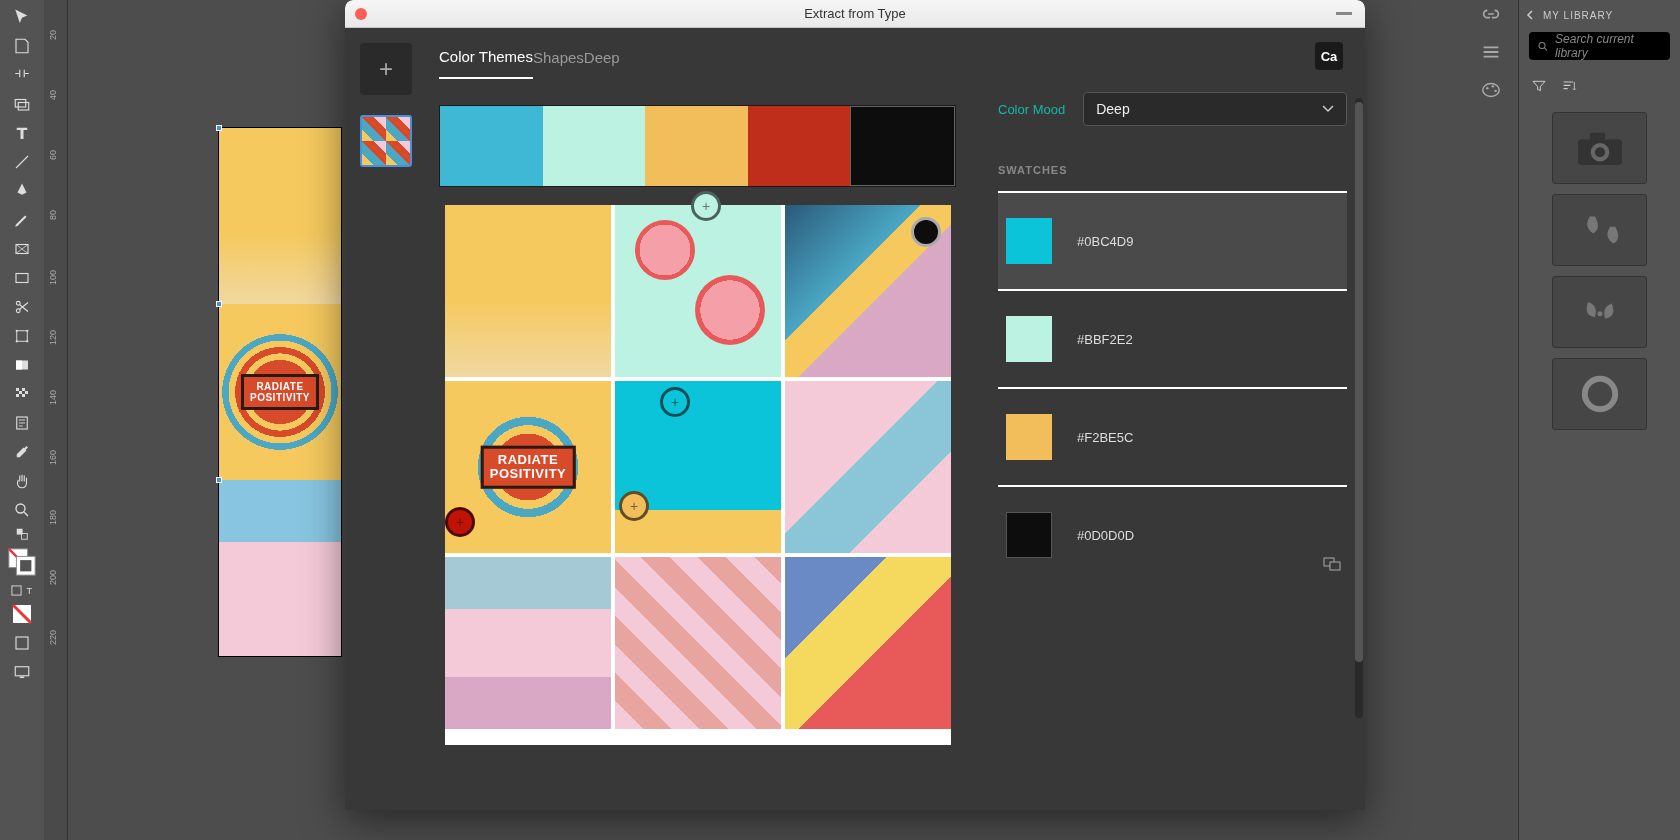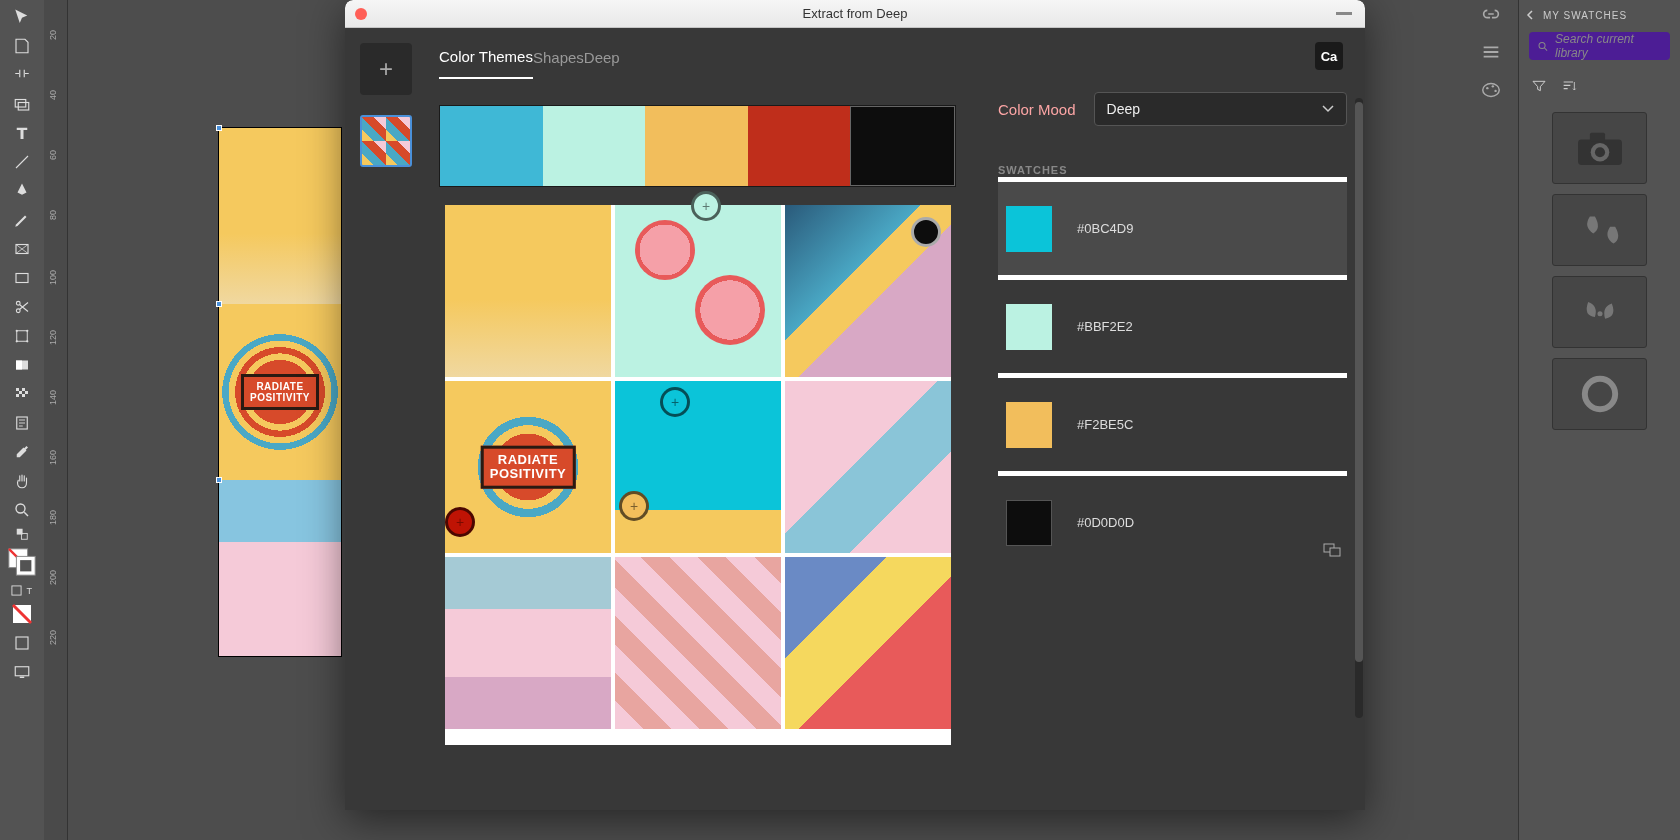--- a/index.html
+++ b/index.html
@@ -42,40 +42,40 @@
 .c4{left:0;top:176px;background:radial-gradient(circle at 50% 50%,#d74a2a 0%,#d74a2a 28%,#f5c95e 28%,#f5c95e 35%,#4aa8c5 35%,#4aa8c5 42%,#f5c95e 42%)}
 .c5{left:170px;top:176px;background:linear-gradient(180deg,#0bc4d9 0%,#0bc4d9 75%,#f5c95e 75%)}
 .c6{left:340px;top:176px;background:linear-gradient(135deg,#f5cad8 0%,#f5cad8 45%,#8ac5d8 45%,#8ac5d8 70%,#f5cad8 70%)}
 .c7{left:0;top:352px;background:linear-gradient(180deg,#a5cad5 0%,#a5cad5 30%,#f5cad8 30%,#f5cad8 70%,#d8a8c5 70%)}
 .c8{left:170px;top:352px;background:repeating-linear-gradient(45deg,#f5cad8 0,#f5cad8 20px,#e8a5a0 20px,#e8a5a0 40px)}
 .c9{left:340px;top:352px;background:linear-gradient(135deg,#6a8ac5 0%,#6a8ac5 30%,#f5d85e 30%,#f5d85e 55%,#e85a5a 55%)}
 .picker{position:absolute;width:30px;height:30px;border-radius:50%;border:3px solid rgba(0,0,0,.6);display:flex;align-items:center;justify-content:center;font-size:14px;color:rgba(0,0,0,.5)}
 .dlg-right{flex:1;padding:22px 18px;position:relative;background:#383838}
 .top-right-btn{position:absolute;right:22px;top:14px;width:28px;height:28px;background:#1a1a1a;border-radius:4px;color:#fff;font-size:13px;display:flex;align-items:center;justify-content:center;font-weight:600}
 .mood-row{display:flex;align-items:center;gap:18px;margin-top:42px;margin-bottom:38px}
-.mood-label{font-size:15px;color:#fca5a5}
+.mood-label{font-size:13px;color:#14b8a6}
 .mood-select{flex:1;height:34px;background:#2a2a2a;border:1px solid #555;border-radius:4px;display:flex;align-items:center;justify-content:space-between;padding:0 12px;font-size:14px;color:#eee;cursor:pointer}
-.swatches-head{font-size:11px;letter-spacing:1px;color:#888;margin-bottom:1px;font-weight:600}
-.swatch-row{display:flex;align-items:center;gap:25px;height:98px;padding:0 8px;border-top:5px solid #ffffff;position:relative}
+.swatches-head{font-size:11px;letter-spacing:1px;color:#888;margin-bottom:15px;font-weight:600}
+.swatch-row{display:flex;align-items:center;gap:25px;height:98px;padding:0 8px;border-top:2px solid #ffffff;position:relative}
 .swatch-row.sel{background:#4a4a4a}
 .sw-box{width:46px;height:46px}
 .sw-hex{font-size:13px;color:#ddd}
 .sw-ic{position:absolute;right:6px;bottom:12px;width:18px;height:14px}
 .bottom-row{position:absolute;bottom:22px;right:24px;display:flex;gap:18px}
 .btn{height:38px;padding:0 24px;border-radius:19px;font-size:14px;display:flex;align-items:center;cursor:pointer}
 .btn-close{border:1px solid #888;color:#ddd}
 .btn-save{background:#1473e6;color:#fff;font-weight:500}
 .scroll-track{position:absolute;right:2px;top:70px;width:8px;height:620px;background:#2a2a2a;border-radius:4px}
 .scroll-thumb{width:8px;height:560px;background:#555;border-radius:4px;margin-top:4px}
 .rp-icons{position:absolute;right:22px;top:0;width:32px;display:flex;flex-direction:column;gap:18px;padding-top:4px}
 .rp-icons svg{width:22px;height:20px;fill:#aaa}
 .lib-panel{position:absolute;right:0;top:0;width:162px;height:840px;background:#535353;border-left:1px solid #333}
 .lib-head{height:24px;font-size:10px;letter-spacing:1px;color:#ccc;padding:6px 0 0 24px;display:flex;align-items:center}
 .lib-head .back{position:absolute;left:6px}
-.lib-search{margin:8px 10px;height:28px;background:#4c1d95;border-radius:4px;display:flex;align-items:center;padding:0 8px;gap:6px;font-size:12px;color:#888}
+.lib-search{margin:8px 10px;height:28px;background:#000000;border-radius:4px;display:flex;align-items:center;padding:0 8px;gap:6px;font-size:12px;color:#888}
 .lib-row{display:flex;gap:14px;padding:10px 12px}
 .lib-row svg{width:16px;height:16px;fill:#ccc}
 .lib-items{padding:8px;display:flex;flex-direction:column;gap:10px}
 .lib-item{width:95px;height:72px;margin:0 auto;background:#464646;border:1px solid #333;border-radius:3px;display:flex;align-items:center;justify-content:center}
 .lib-item svg{width:54px;height:48px;fill:#888}
 .radiate-label{position:absolute;left:50%;top:50%;transform:translate(-50%,-50%);background:#d74a2a;border:3px solid #2a1a12;border-radius:0;padding:4px 6px;font-size:13px;font-weight:700;color:#fff;text-align:center;line-height:1.1;font-family:Impact,sans-serif;letter-spacing:.5px}
 </style>
 </head>
 <body>
 
@@ -246,21 +246,21 @@
     </div>
   <div class="seg roller"></div>
   <div class="sel-handle" style="top:-3px"></div>
   <div class="sel-handle" style="top:173px"></div>
   <div class="sel-handle" style="top:349px"></div>
 </div>
 
 <div class="dialog">
   <div class="titlebar">
     <div class="tb-dot red"></div>
-    <div class="titlebar-text">Extract from Deep</div>
+    <div class="titlebar-text">Extract from Type</div>
     <div class="tb-mini">
         <svg width="16" height="4" viewBox="0 0 16 4">
           <rect width="16" height="3" fill="#888"></rect>
         </svg>
       </div>
   </div>
   <div class="dlg-body">
     <div class="dlg-left">
       <div class="add-btn">+</div>
       <div class="thumb"></div>
@@ -354,21 +354,21 @@
       <circle cx="14" cy="6" r="1.3" fill="#aaa"></circle>
       <circle cx="17" cy="11" r="1.3" fill="#aaa"></circle>
     </svg>
 </div>
 
 <div class="lib-panel">
   <div class="lib-head">
     <svg class="back" width="10" height="10" viewBox="0 0 10 10">
         <path d="M7 1L3 5l4 4" stroke="#ccc" stroke-width="1.5" fill="none"></path>
       </svg>
-    <span>MY SWATCHES</span>
+    <span>MY LIBRARY</span>
   </div>
   <div class="lib-search">
     <svg width="13" height="13" viewBox="0 0 24 24">
         <circle cx="10" cy="10" r="6" fill="none" stroke="#888" stroke-width="2"></circle>
         <path d="M15 15l5 5" stroke="#888" stroke-width="2"></path>
       </svg>
     <span style="font-style:italic">Search current library</span>
   </div>
   <div class="lib-row">
     <svg viewBox="0 0 24 24">

